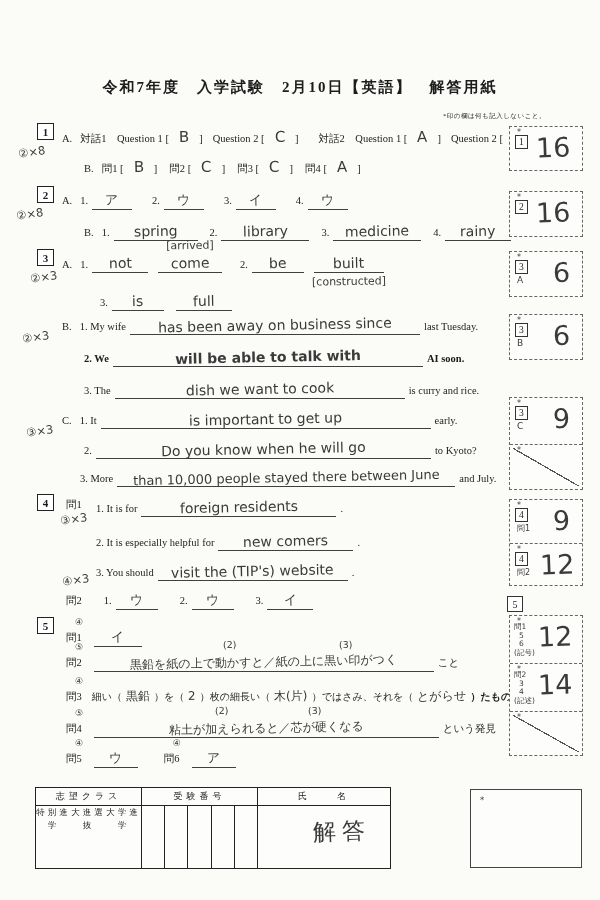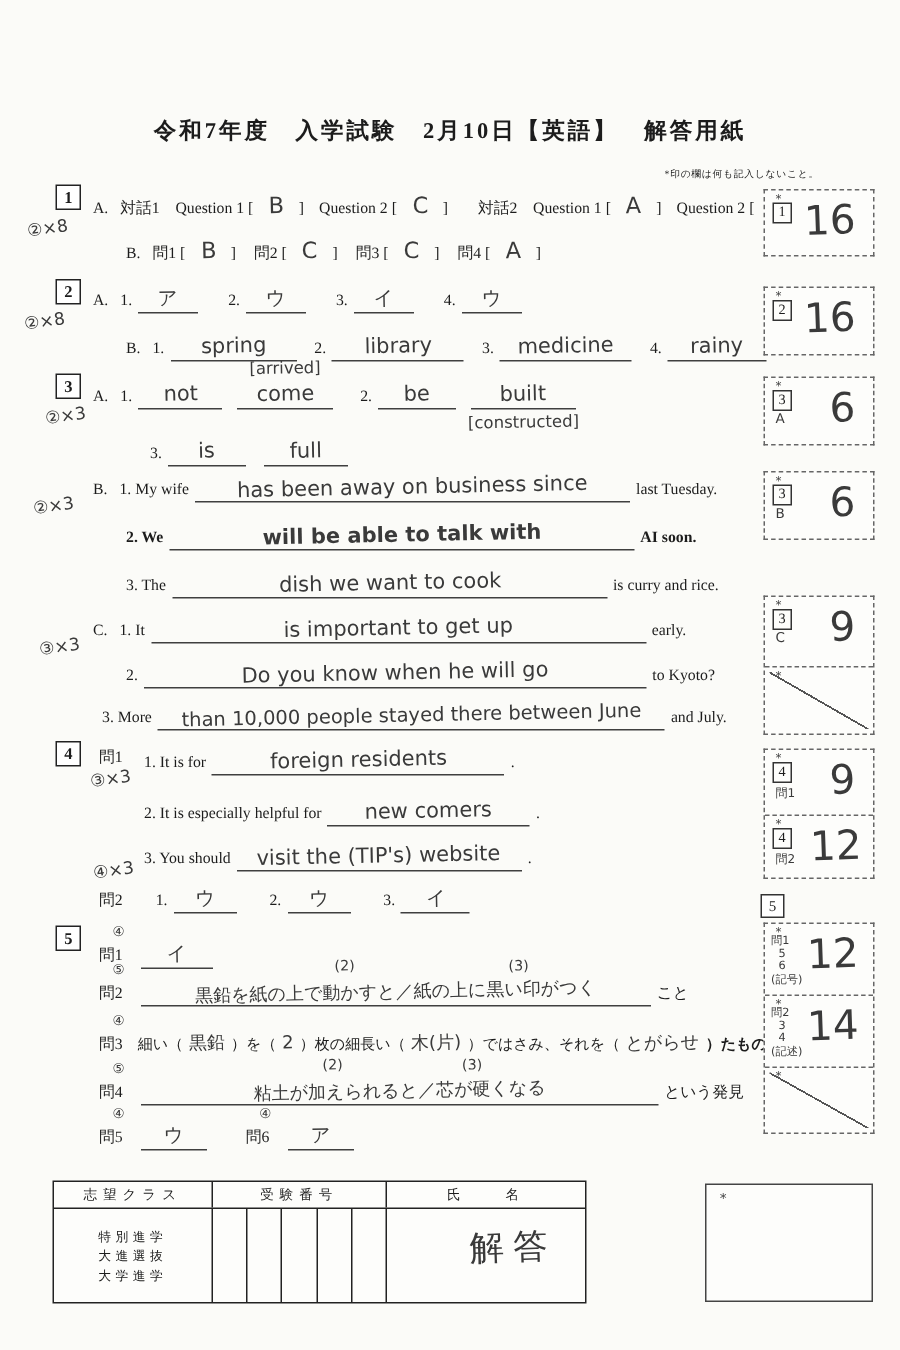--- a/index.html
+++ b/index.html
@@ -38,21 +38,21 @@
   .slash{position:absolute;left:3px;right:3px;top:3px;bottom:3px;
          background:linear-gradient(to top right,transparent 48.8%,#555 48.8%,#555 50.6%,transparent 50.6%);}
   .g5lab{position:absolute;left:507px;top:596px;width:14px;height:14px;border:1.3px solid #333;
          font-size:10px;display:flex;align-items:center;justify-content:center;background:#fff;}
   .ftable{position:absolute;left:35px;top:787px;width:356px;border:1.6px solid #222;box-sizing:border-box;background:#fdfdfb;}
   .fhead{display:grid;grid-template-columns:106px 116px 1fr;border-bottom:1.1px solid #222;}
   .fhead > div{font-size:9px;letter-spacing:4px;text-align:center;padding:2px 0;}
   .fbody{display:grid;grid-template-columns:106px 116px 1fr;height:62px;}
   .fcol{border-right:1.1px solid #222;box-sizing:border-box;}
   .fhead > div:nth-child(-n+2){border-right:1.1px solid #222;}
-  .classopts{display:flex;flex-direction:column;justify-content:center;height:100%;
+  .classopts{display:flex;flex-direction:row;justify-content:center;height:100%;
              font-size:8.5px;letter-spacing:3px;text-align:center;line-height:13px;}
   .numcells{display:flex;height:100%;}
   .numcells > div{flex:1;border-right:1px solid #222;}
   .numcells > div:last-child{border-right:none;}
   .namecell{position:relative;}
   .namehw{position:absolute;top:10px;left:55px;font-size:23px;letter-spacing:6px;transform:rotate(-2deg);}
   .totalbox{position:absolute;left:470px;top:789px;width:112px;height:79px;border:1.6px solid #444;
             background:#fdfdfb;box-sizing:border-box;}
   .total-star{position:absolute;top:5px;left:9px;font-size:9px;}
 </style>
@@ -166,21 +166,21 @@
     <span class="pt lbl">C.</span>
     <span class="pt">1. It</span>
     <span class="blank" style="width:330px;"><span class="hw eng">is important to get up</span></span>
     <span class="pt">early.</span>
   </div>
   <div class="row" style="left:84px;top:440px;">
     <span class="pt">2.</span>
     <span class="blank" style="width:335px;"><span class="hw eng">Do you know when he will go</span></span>
     <span class="pt">to Kyoto?</span>
   </div>
-  <div class="row" style="left:68px;top:468px;">
+  <div class="row" style="left:80px;top:468px;">
     <span class="pt">3. More</span>
     <span class="blank" style="width:338px;"><span class="hw" style="font-size:13px;">than 10,000 people stayed there between June</span></span>
     <span class="pt">and July.</span>
   </div>
 
   <span class="secnum" style="left:37px;top:494px;">4</span>
   <span class="pt" style="position:absolute;left:66px;top:498px;">問1</span>
   <span class="pts hw" style="left:60px;top:512px;">③×3</span>
   <div class="row" style="left:96px;top:498px;">
     <span class="pt">1. It is for</span>

